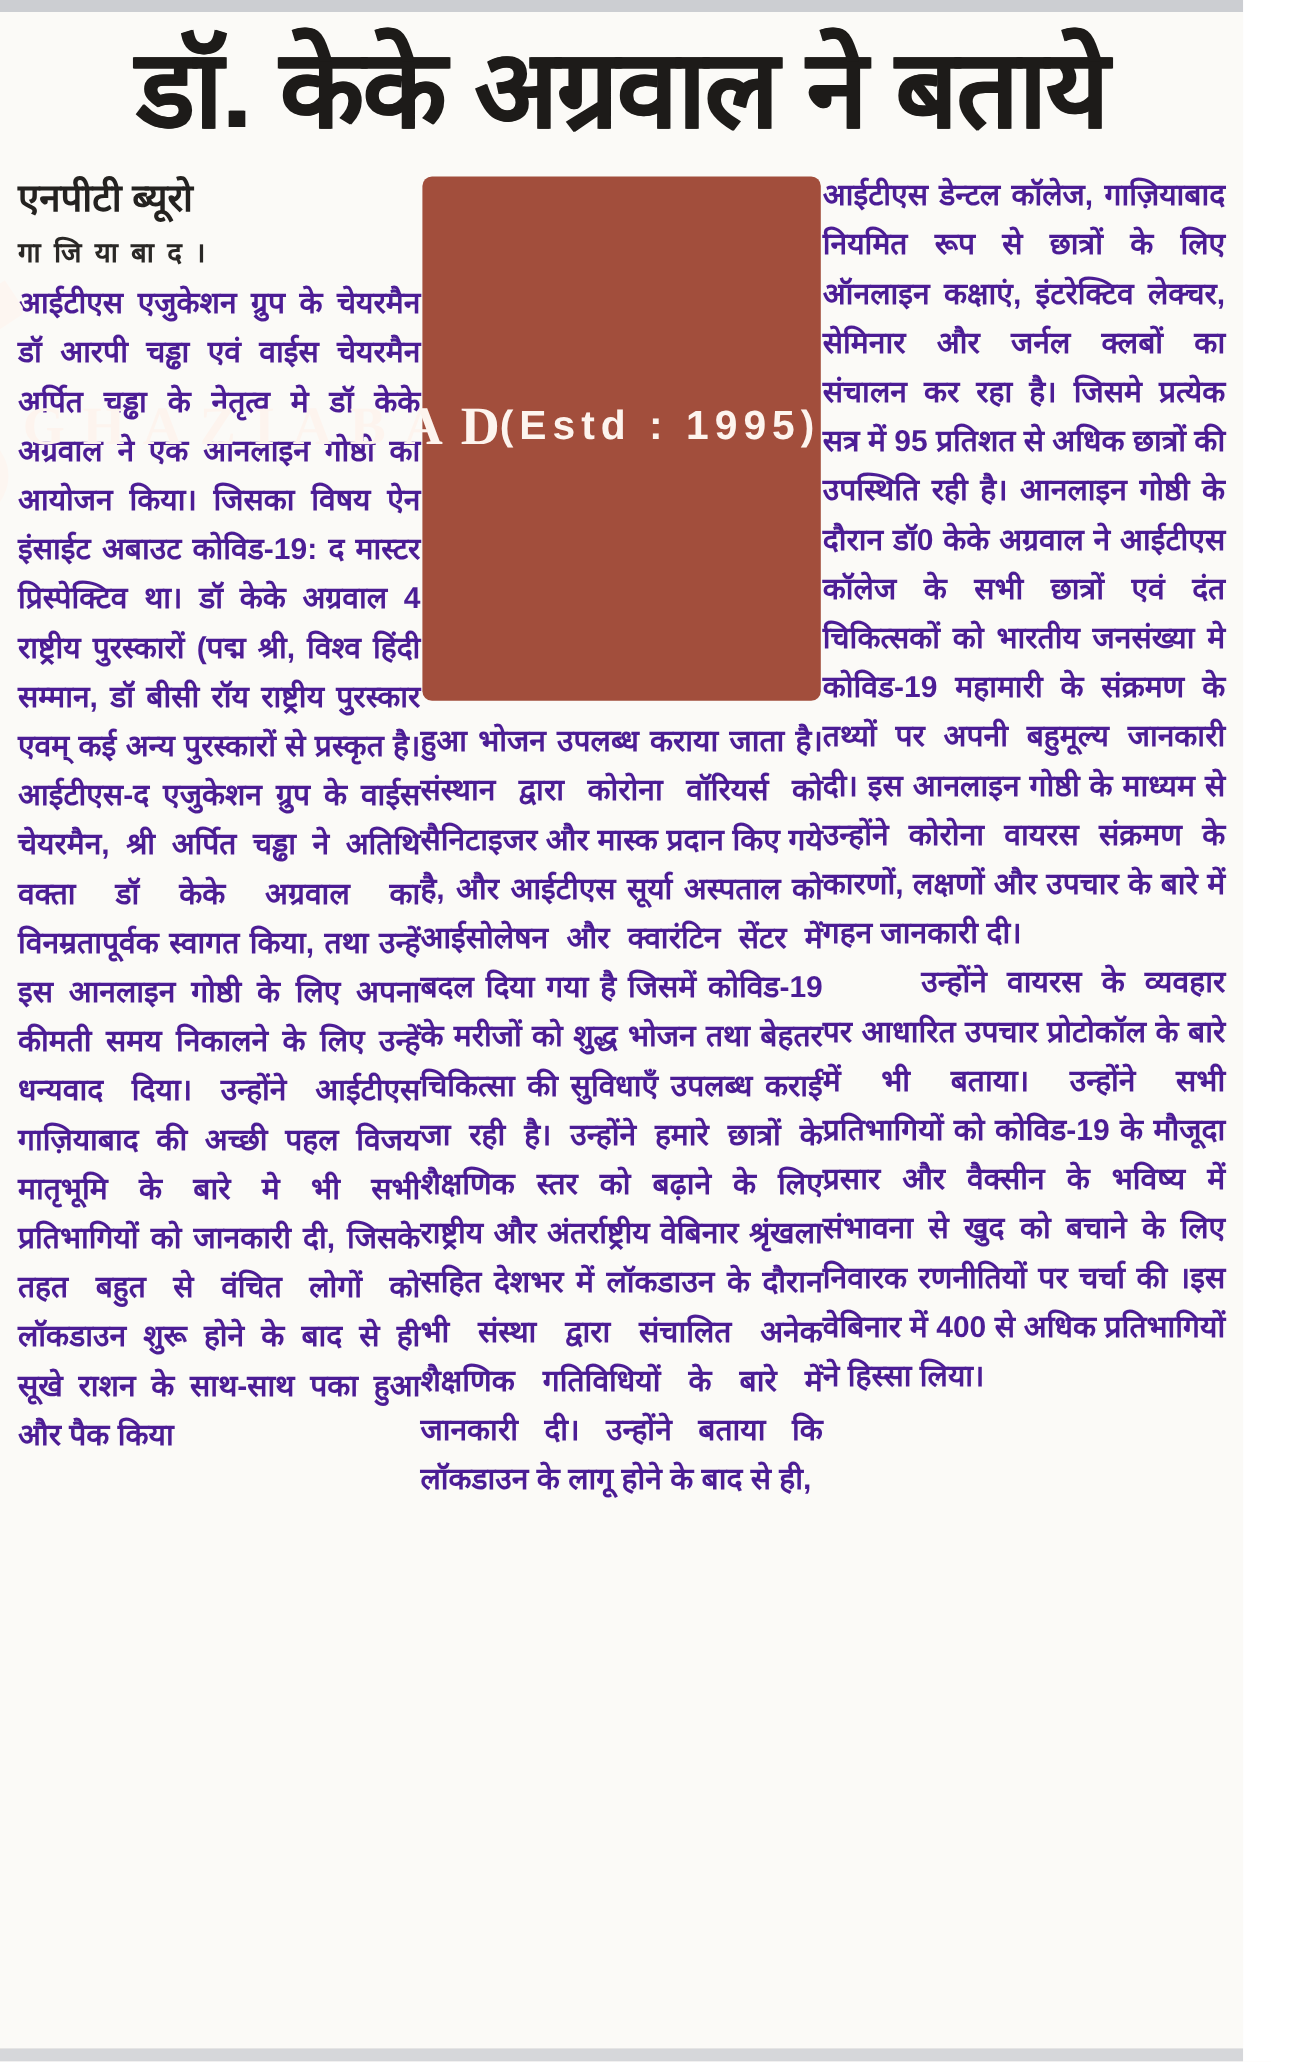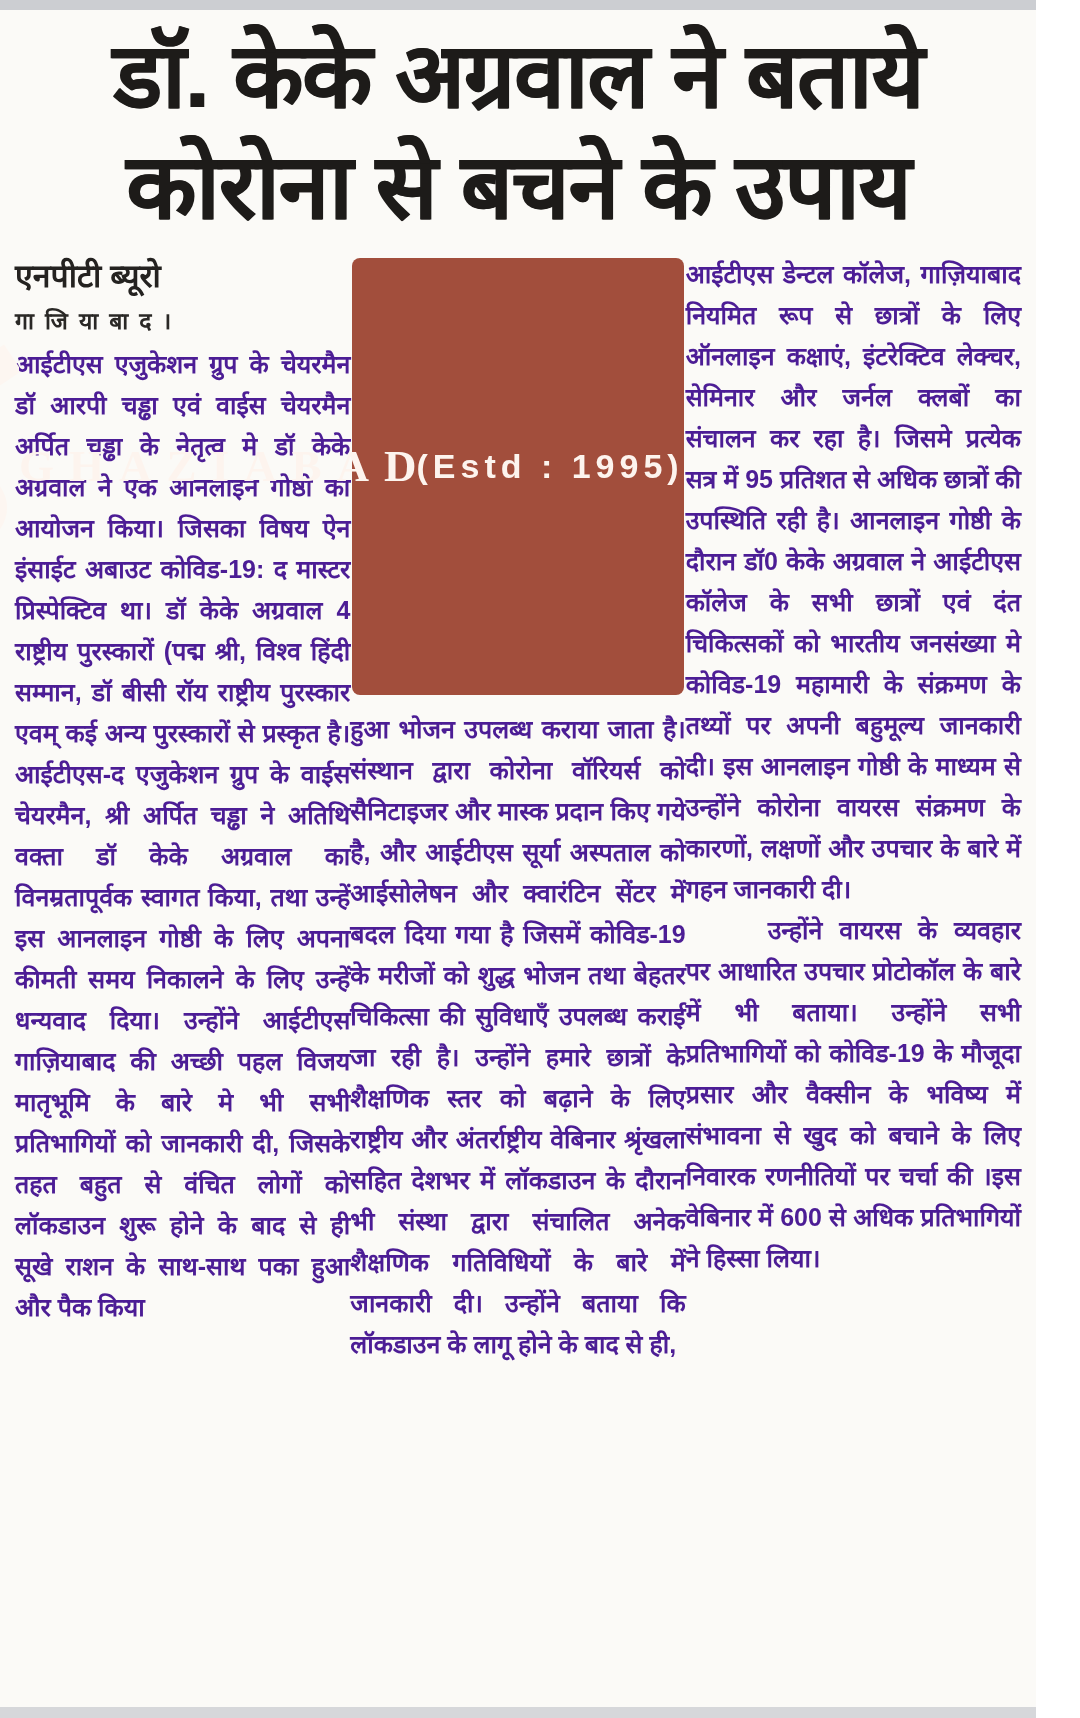--- a/index.html
+++ b/index.html
@@ -75,21 +75,20 @@
 </style>
 </head>
 <body>
 
 <div class="page">
 
   <div class="edge-strip top"></div>
 
   <div class="headline">
     <div class="hl-line">डॉ. केके अग्रवाल ने बताये</div>
-    <div class="hl-line">कोरोना से बचने के उपाय</div>
   </div>
 
   <div class="columns">
 
     <div class="col">
       <div class="byline">एनपीटी ब्यूरो</div>
       <div class="dateline">गाजियाबाद।</div>
       <div class="body-text">आईटीएस एजुकेशन ग्रुप के चेयरमैन डॉ आरपी चड्ढा एवं वाईस चेयरमैन अर्पित चड्ढा के नेतृत्व मे डॉ केके अग्रवाल ने एक आनलाइन गोष्ठी का आयोजन किया। जिसका विषय ऐन इंसाईट अबाउट कोविड-19: द मास्टर प्रिस्पेक्टिव था। डॉ केके अग्रवाल 4 राष्ट्रीय पुरस्कारों (पद्म श्री, विश्व हिंदी सम्मान, डॉ बीसी रॉय राष्ट्रीय पुरस्कार एवम् कई अन्य पुरस्कारों से प्रस्कृत है। आईटीएस-द एजुकेशन ग्रुप के वाईस चेयरमैन, श्री अर्पित चड्ढा ने अतिथि वक्ता डॉ केके अग्रवाल का विनम्रतापूर्वक स्वागत किया, तथा उन्हें इस आनलाइन गोष्ठी के लिए अपना कीमती समय निकालने के लिए उन्हें धन्यवाद दिया। उन्होंने आईटीएस गाज़ियाबाद की अच्छी पहल विजय मातृभूमि के बारे मे भी सभी प्रतिभागियों को जानकारी दी, जिसके तहत बहुत से वंचित लोगों को लॉकडाउन शुरू होने के बाद से ही सूखे राशन के साथ-साथ पका हुआ और पैक किया</div>
     </div>
 
@@ -116,19 +115,19 @@
           <div class="thick"></div>
         </div>
         <div class="logo-city">GHAZIABAD</div>
         <div class="logo-estd">(Estd : 1995)</div>
       </div>
       <div class="body-text">हुआ भोजन उपलब्ध कराया जाता है। संस्थान द्वारा कोरोना वॉरियर्स को सैनिटाइजर और मास्क प्रदान किए गये है, और आईटीएस सूर्या अस्पताल को आईसोलेषन और क्वारंटिन सेंटर में बदल दिया गया है जिसमें कोविड-19 के मरीजों को शुद्ध भोजन तथा बेहतर चिकित्सा की सुविधाएँ उपलब्ध कराई जा रही है। उन्होंने हमारे छात्रों के शैक्षणिक स्तर को बढ़ाने के लिए राष्ट्रीय और अंतर्राष्ट्रीय वेबिनार श्रृंखला सहित देशभर में लॉकडाउन के दौरान भी संस्था द्वारा संचालित अनेक शैक्षणिक गतिविधियों के बारे में जानकारी दी। उन्होंने बताया कि लॉकडाउन के लागू होने के बाद से ही,</div>
     </div>
 
     <div class="col">
       <div class="body-text">आईटीएस डेन्टल कॉलेज, गाज़ियाबाद नियमित रूप से छात्रों के लिए ऑनलाइन कक्षाएं, इंटरेक्टिव लेक्चर, सेमिनार और जर्नल क्लबों का संचालन कर रहा है। जिसमे प्रत्येक सत्र में 95 प्रतिशत से अधिक छात्रों की उपस्थिति रही है। आनलाइन गोष्ठी के दौरान डॉ0 केके अग्रवाल ने आईटीएस कॉलेज के सभी छात्रों एवं दंत चिकित्सकों को भारतीय जनसंख्या मे कोविड-19 महामारी के संक्रमण के तथ्यों पर अपनी बहुमूल्य जानकारी दी। इस आनलाइन गोष्ठी के माध्यम से उन्होंने कोरोना वायरस संक्रमण के कारणों, लक्षणों और उपचार के बारे में गहन जानकारी दी।</div>
-      <div class="body-text para-indent">उन्होंने वायरस के व्यवहार पर आधारित उपचार प्रोटोकॉल के बारे में भी बताया। उन्होंने सभी प्रतिभागियों को कोविड-19 के मौजूदा प्रसार और वैक्सीन के भविष्य में संभावना से खुद को बचाने के लिए निवारक रणनीतियों पर चर्चा की ।इस वेबिनार में 600 से अधिक प्रतिभागियों ने हिस्सा लिया।</div>
+      <div class="body-text para-indent">उन्होंने वायरस के व्यवहार पर आधारित उपचार प्रोटोकॉल के बारे में भी बताया। उन्होंने सभी प्रतिभागियों को कोविड-19 के मौजूदा प्रसार और वैक्सीन के भविष्य में संभावना से खुद को बचाने के लिए निवारक रणनीतियों पर चर्चा की ।इस वेबिनार में 400 से अधिक प्रतिभागियों ने हिस्सा लिया।</div>
     </div>
 
   </div>
 
   <div class="edge-strip bottom"></div>
 </div>
 
 </body></html>

